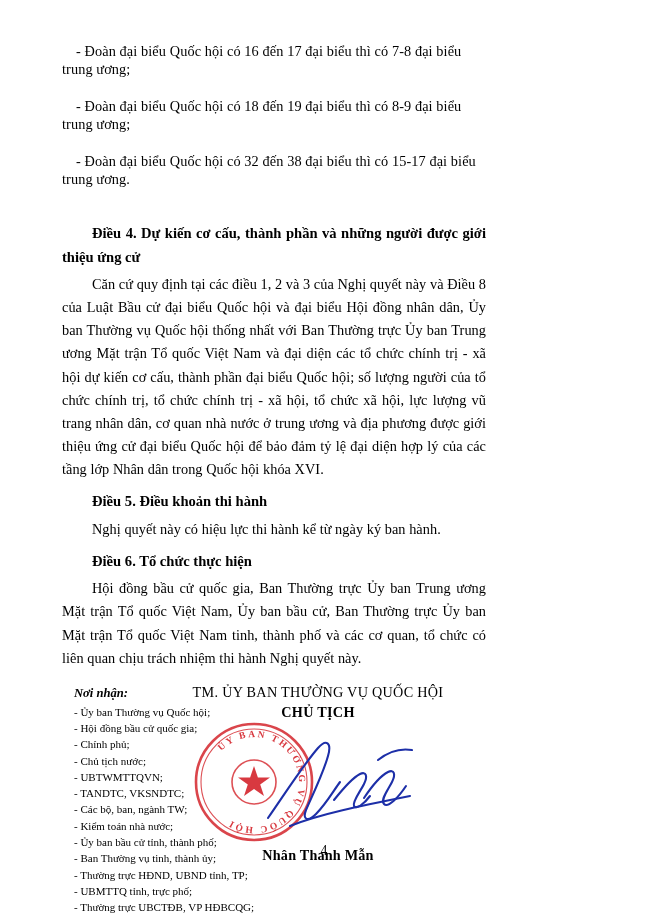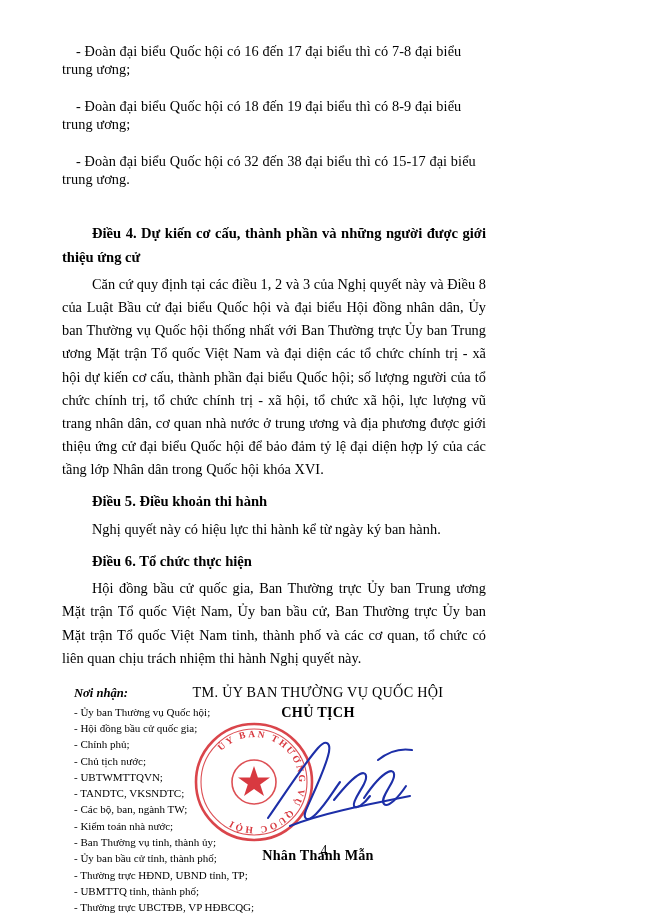--- a/index.html
+++ b/index.html
@@ -162,24 +162,24 @@
       <div class="recipients-title">Nơi nhận:</div>
       <ul>
         <li>- Ủy ban Thường vụ Quốc hội;</li>
         <li>- Hội đồng bầu cử quốc gia;</li>
         <li>- Chính phủ;</li>
         <li>- Chủ tịch nước;</li>
         <li>- UBTWMTTQVN;</li>
         <li>- TANDTC, VKSNDTC;</li>
         <li>- Các bộ, ban, ngành TW;</li>
         <li>- Kiểm toán nhà nước;</li>
+        <li>- Ủy ban bầu cử tỉnh, thành phố;</li>
         <li>- Ban Thường vụ tinh, thành ủy;</li>
-        <li>- Ủy ban bầu cử tỉnh, thành phố;</li>
         <li>- Thường trực HĐND, UBND tỉnh, TP;</li>
-        <li>- UBMTTQ tỉnh, thành phố;</li>
+        <li>- UBMTTQ tỉnh, trực phố;</li>
         <li>- Thường trực UBCTĐB, VP HĐBCQG;</li>
         <li>- Lưu: HC, HĐND.</li>
       </ul>
     </div>
 
     <div class="signature">
       <div class="sig-line1">TM. ỦY BAN THƯỜNG VỤ QUỐC HỘI</div>
       <div class="sig-line2">CHỦ TỊCH</div>
 
       <div class="seal">

